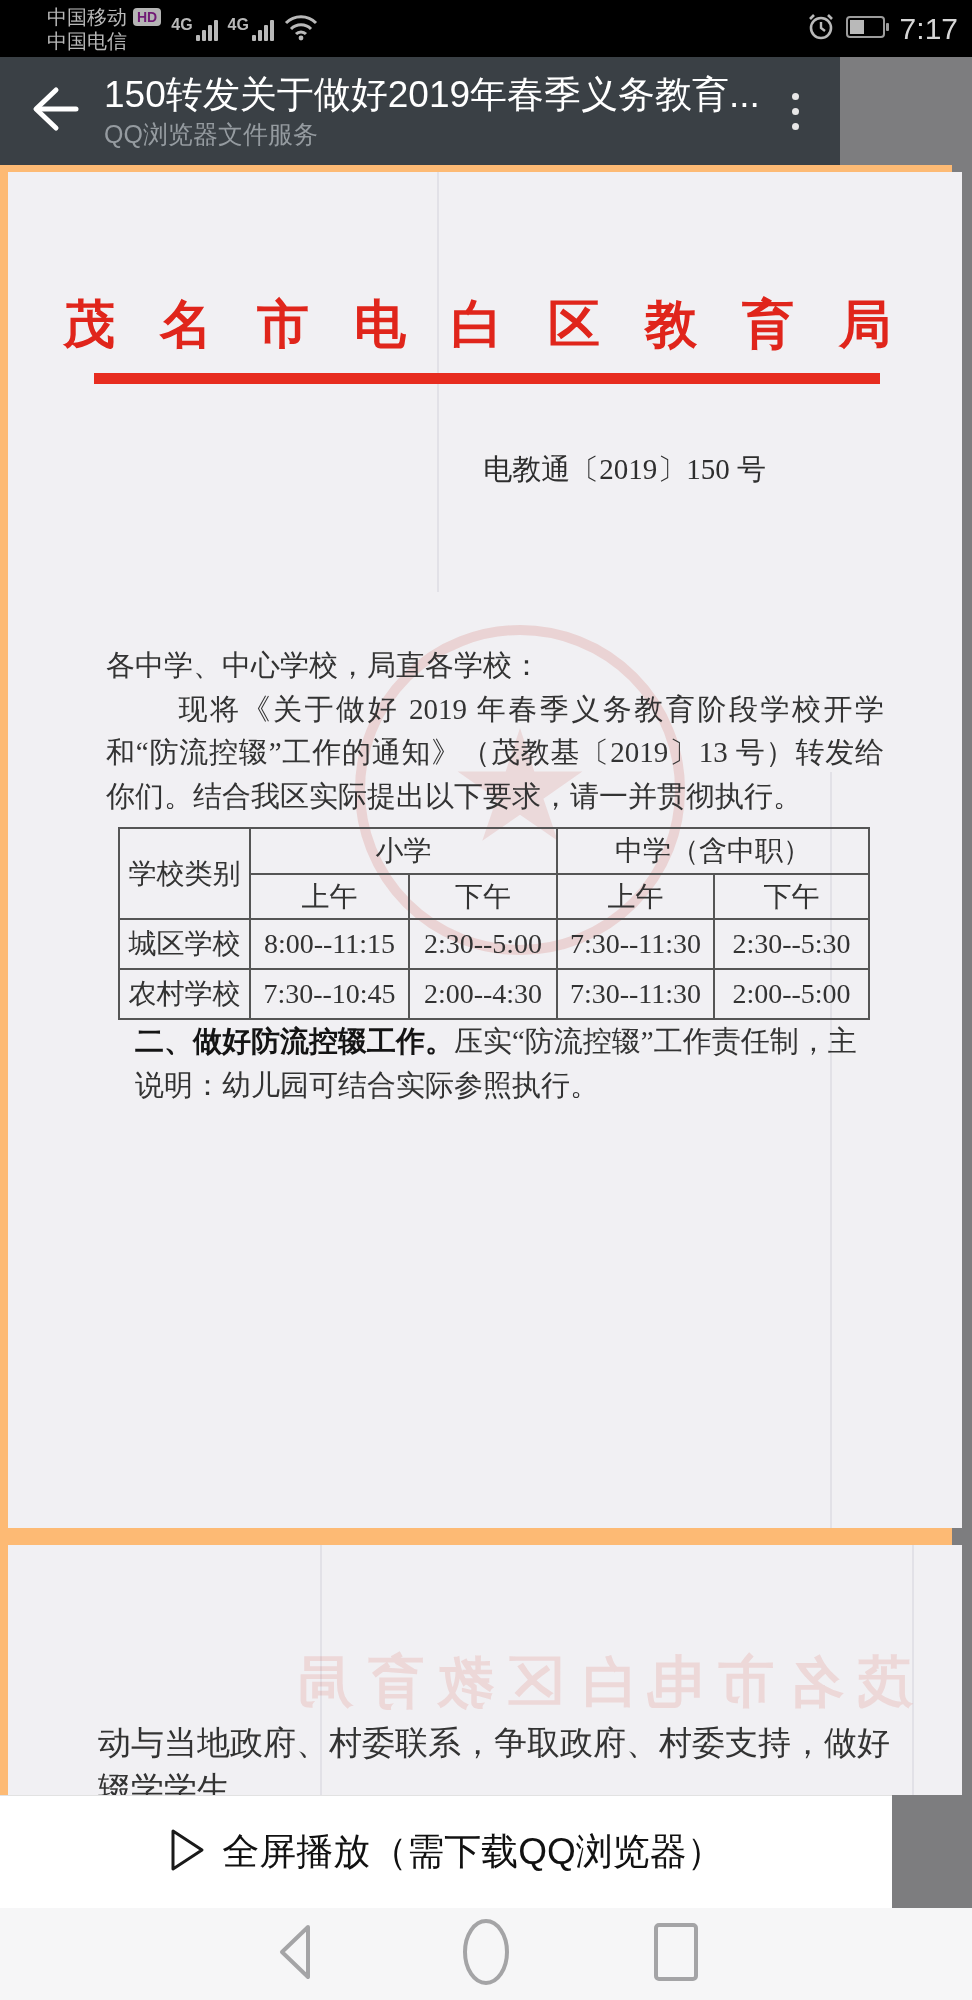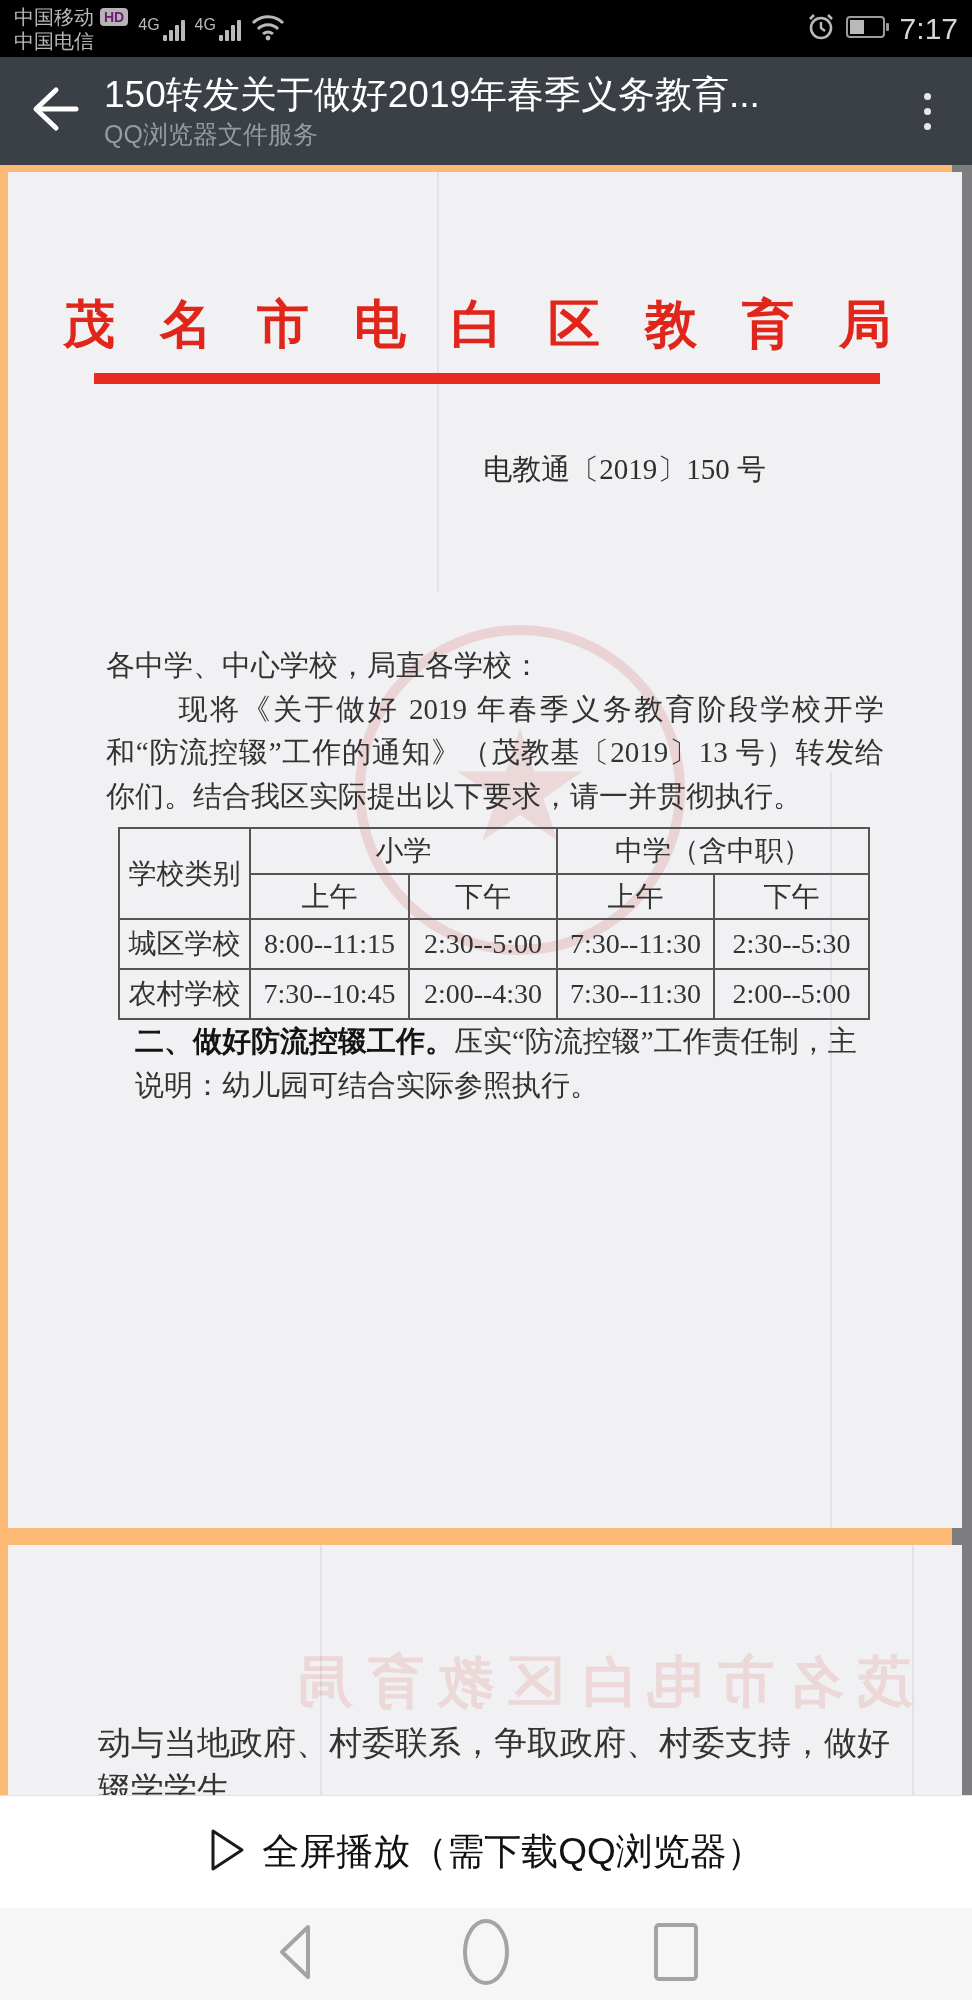--- a/index.html
+++ b/index.html
@@ -11,37 +11,37 @@
     overflow:hidden;
   }
 
   
   .status-bar{
     position:absolute; top:0; left:0; width:972px; height:57px;
     background:#000; color:#b9b9b9;
     display:flex; justify-content:space-between; align-items:center;
     padding:0 14px;
   }
-  .status-left{ display:flex; align-items:center; gap:10px; }
+  .status-left{ display:flex; align-items:center; gap:10px;margin-left:33px; }
   .carriers{ display:flex; flex-direction:column; line-height:24px; font-size:20px; }
   .carrier-row{ display:flex; align-items:center; gap:6px; }
   .hd-badge{
     background:#b5b5b5; color:#701a75; font-size:14px; font-weight:bold;
     border-radius:4px; padding:0 4px; line-height:18px; height:18px;
   }
   .net-group{ display:flex; align-items:flex-end; gap:3px; }
-  .net-label{ font-size:16px; font-weight:normal; line-height:16px; margin-bottom:8px;}
+  .net-label{ font-size:16px; font-weight:bold; line-height:16px; margin-bottom:8px;}
   .sig{ display:flex; align-items:flex-end; gap:2px; height:20px;}
   .sig i{ display:block; width:4px; background:#b9b9b9; border-radius:1px;}
   .status-right{ display:flex; align-items:center; gap:10px; }
   .time{ font-size:30px; color:#d6d6d6; }
 
   
   .title-bar{
-    position:absolute; top:57px; left:0; width:972px; height:108px;
+    position:absolute; top:57px; left:0; width:840px; height:108px;
     background:#3a4045; color:#fff;
     display:flex; align-items:center; padding:0 18px;
   }
   .back-btn{ width:74px; height:74px; display:flex; align-items:center; justify-content:center; cursor:pointer; }
   .tb-text{ flex:1; min-width:0; padding-left:12px; }
   .tb-title{
     font-size:37px; color:#fff; white-space:nowrap; overflow:hidden;
     line-height:46px;
   }
   .tb-subtitle{ font-size:25px; color:#959ba0; line-height:32px; }
@@ -115,21 +115,21 @@
     white-space:nowrap; text-align:center;
   }
   .p2-text{
     position:absolute; top:175px; left:90px; width:792px;
     font-family:"Liberation Serif", serif; font-size:33px; line-height:46px;
     color:#333; text-align:justify;
   }
 
   
   .fullscreen-bar{
-    position:absolute; top:1795px; left:0; width:972px; height:113px;
+    position:absolute; top:1795px; left:0; width:892px; height:113px;
     background:#fff; display:flex; align-items:center; justify-content:center;
     gap:16px; cursor:pointer; border-top:1px solid #e2e2e2;
   }
   .fs-label{ font-size:37px; color:#111; }
 
   
   .nav-bar{
     position:absolute; top:1908px; left:0; width:972px; height:92px;
     background:#f6f6f7;
     display:flex; align-items:center; justify-content:center; gap:128px;

